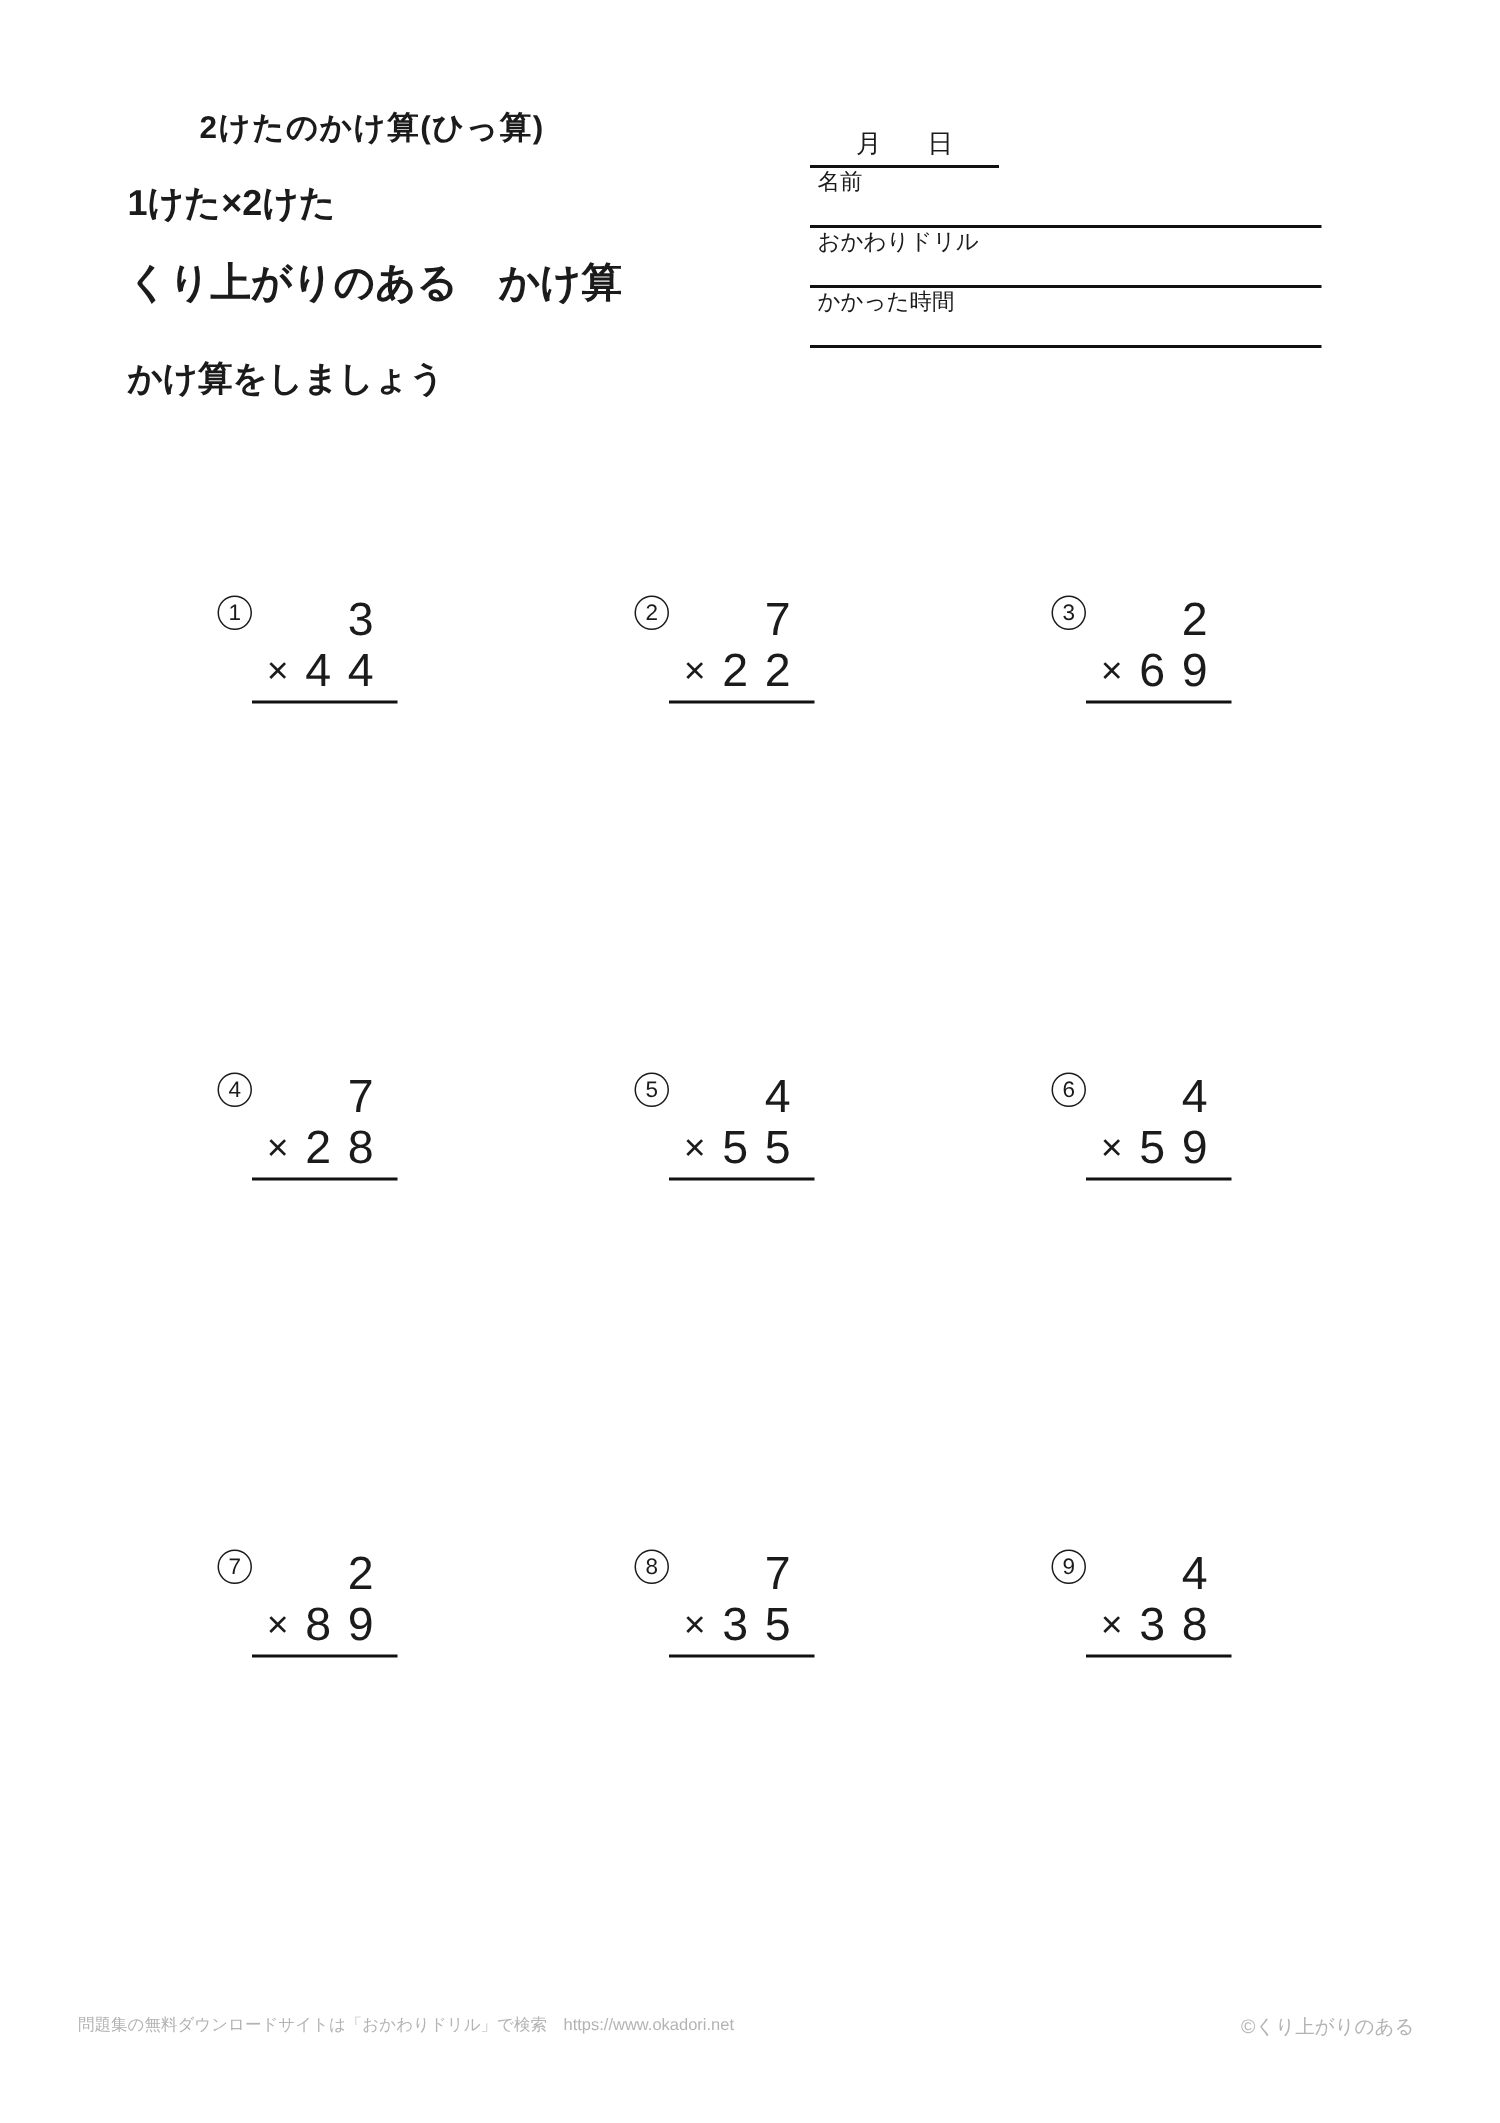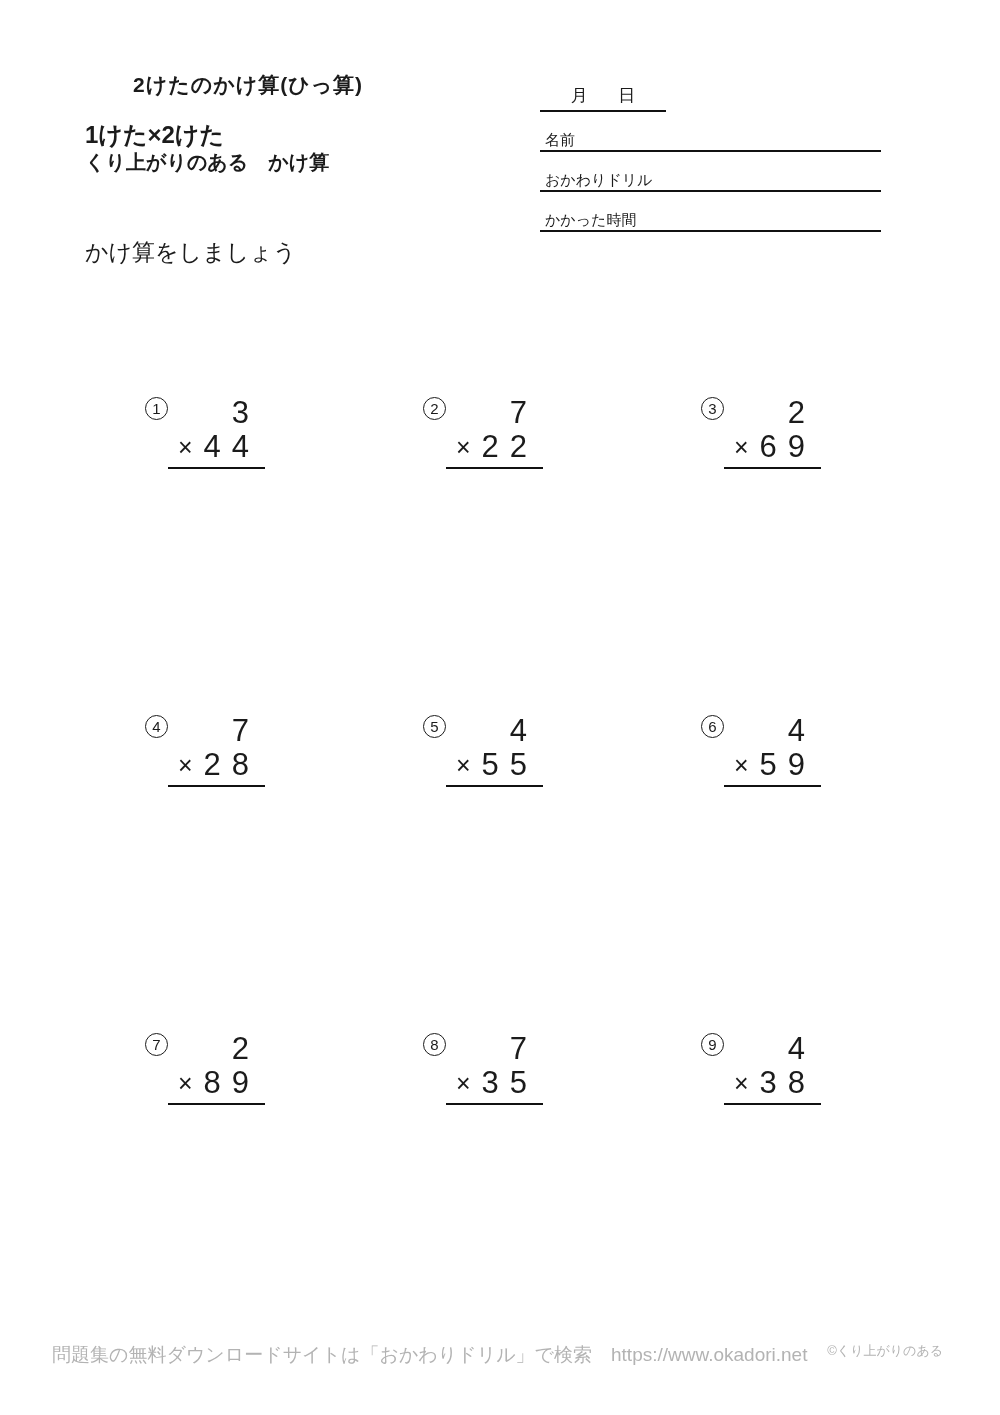--- a/index.html
+++ b/index.html
@@ -9,35 +9,35 @@
     height:1415px;
     background:#ffffff;
     color:#1b1b1b;
     font-family:"Liberation Sans","DejaVu Sans",sans-serif;
     overflow:hidden;
   }
 
   
   .title{position:absolute;left:85px;top:71px;font-size:21px;font-weight:700;letter-spacing:1px;margin-left:48px;}
   .sub1{position:absolute;left:85px;top:119px;font-size:24px;font-weight:700;}
-  .sub2{position:absolute;left:85px;top:149px;font-size:20px;font-weight:700;text-align:center;}
-  .instruction{position:absolute;left:85px;top:237px;font-size:23px;font-weight:400;}
+  .sub2{position:absolute;left:85px;top:170px;font-size:27px;font-weight:700;text-align:center;}
+  .instruction{position:absolute;left:85px;top:237px;font-size:23px;font-weight:700;}
 
   
   .form{position:absolute;left:540px;top:84px;width:341px;}
   .date-row{
     width:126px;height:28px;box-sizing:border-box;
     border-bottom:2px solid #111;
     display:flex;justify-content:space-evenly;align-items:flex-start;
     font-size:17px;
   }
   .form-row{
     height:40px;box-sizing:border-box;
     border-bottom:2px solid #111;
-    display:flex;align-items:flex-end;
+    display:flex;align-items:flex-start;
     padding-left:5px;font-size:15px;
   }
 
   
   .problems{
     position:absolute;left:145px;top:396px;
     display:grid;
     grid-template-columns:278px 278px 277px;
     grid-auto-rows:318px;
   }
@@ -51,21 +51,21 @@
   }
   .p-m1{font-size:31px;line-height:34px;margin-right:16px;}
   .p-bottom{
     height:30px;display:flex;justify-content:flex-end;align-items:center;
     gap:11px;padding-right:16px;font-size:31px;line-height:30px;
   }
   .p-times{font-size:25px;}
   .p-line{margin-left:23px;margin-top:5px;border-top:2.5px solid #111;height:0;}
 
   
-  .footer-left{position:absolute;left:52px;top:1342px;font-size:19px;color:#b3b3b3;}
+  .footer-left{position:absolute;left:52px;top:1342px;font-size:11px;color:#b3b3b3;}
   .footer-right{position:absolute;right:57px;top:1342px;font-size:13px;color:#b3b3b3;}
 </style>
 </head>
 <body>
 
 <div class="page">
 
   <div class="title">2けたのかけ算(ひっ算)</div>
   <div class="sub1">1けた×2けた</div>
   <div class="sub2">くり上がりのある　かけ算</div>

